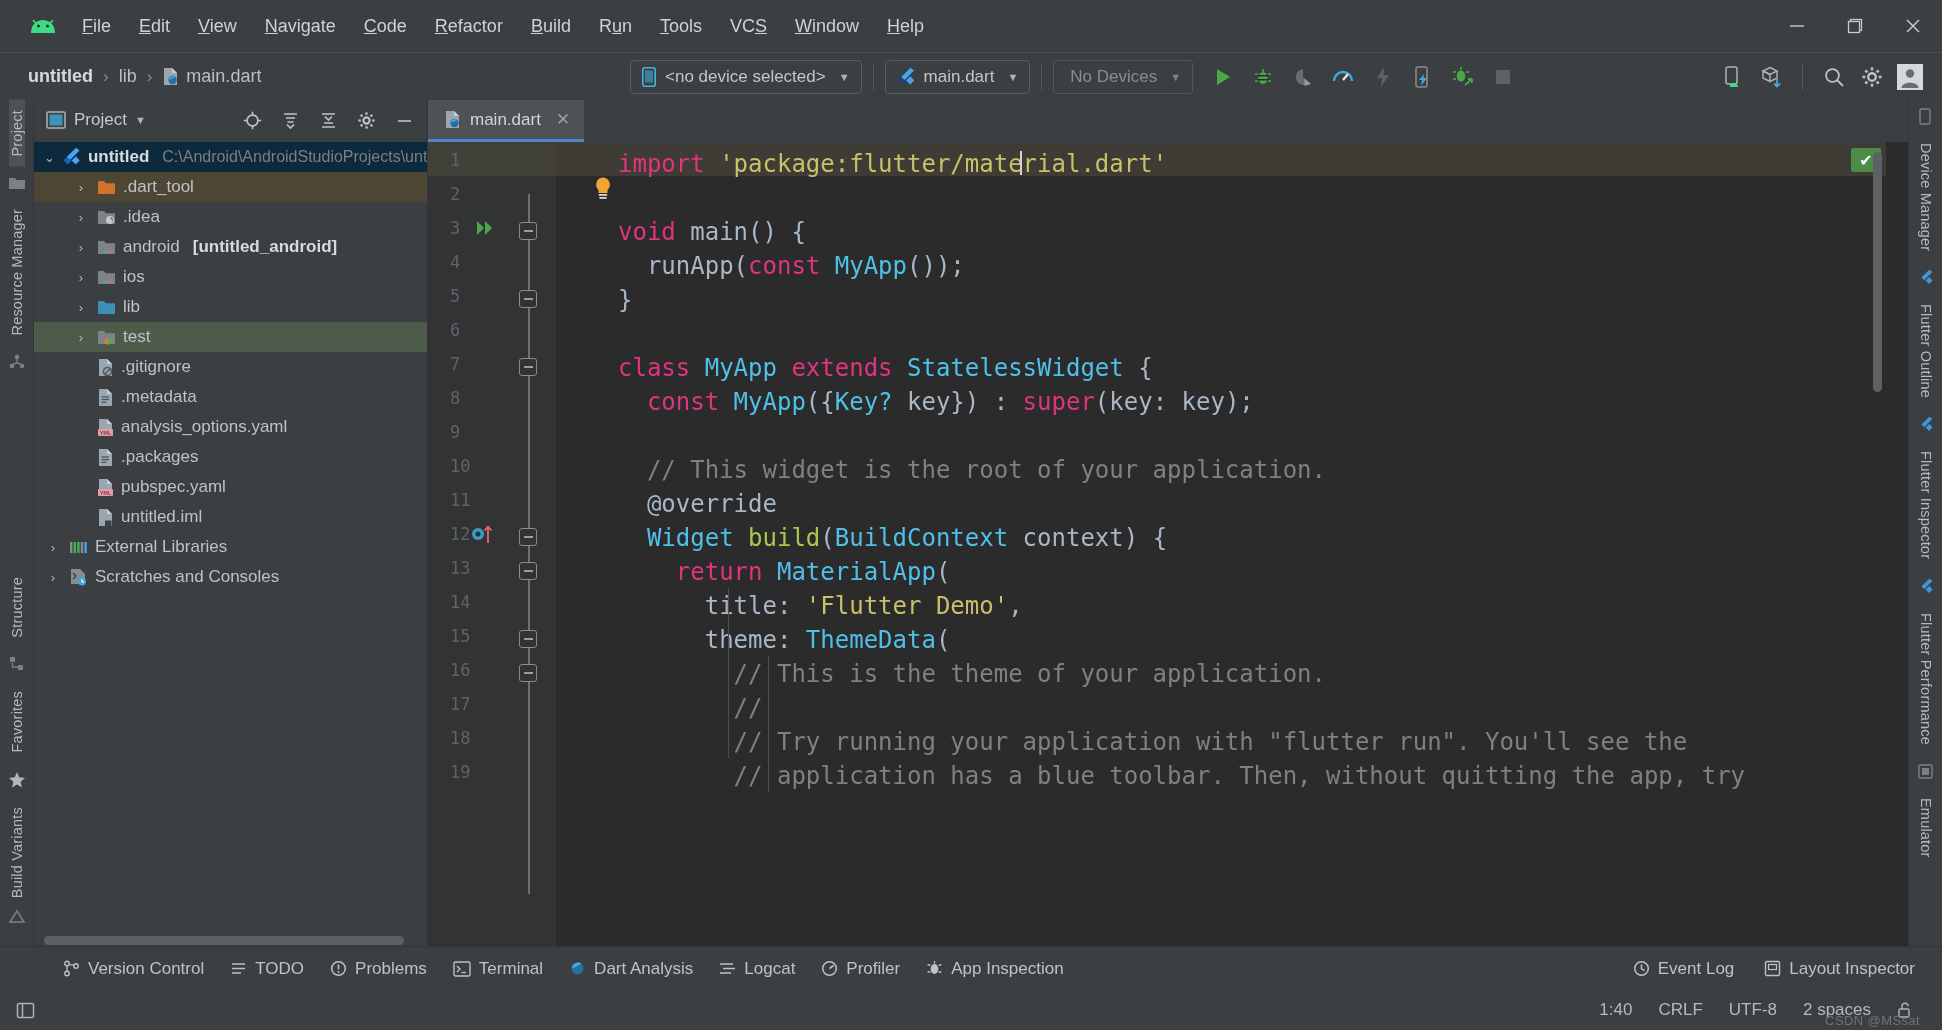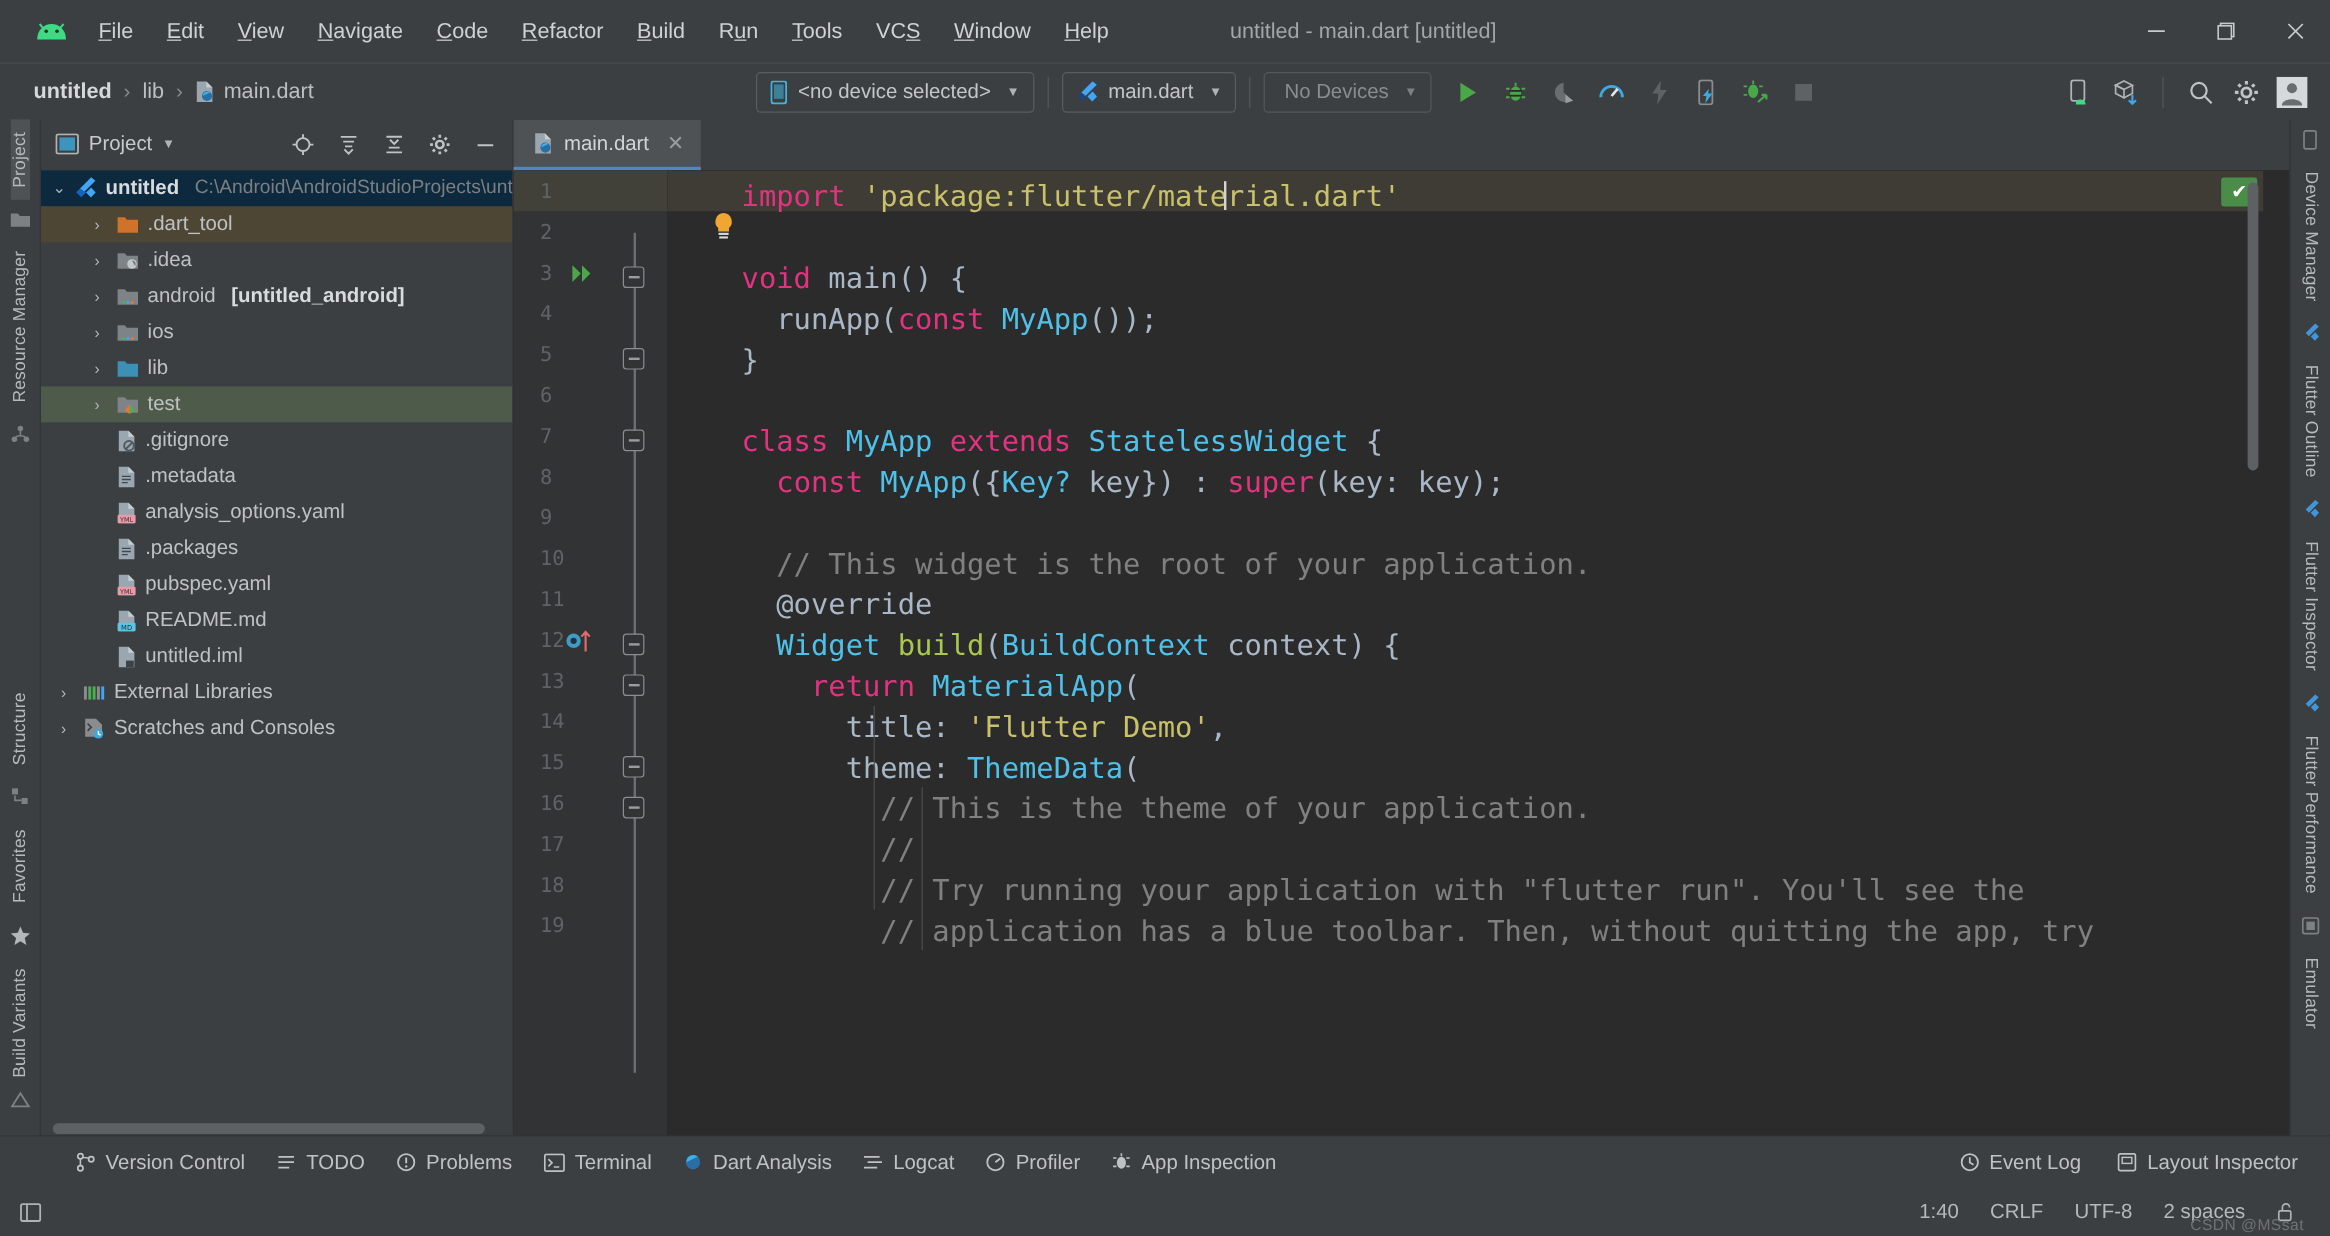--- a/index.html
+++ b/index.html
@@ -151,21 +151,20 @@
         <div class="menu-item"><u>N</u>avigate</div>
         <div class="menu-item"><u>C</u>ode</div>
         <div class="menu-item"><u>R</u>efactor</div>
         <div class="menu-item"><u>B</u>uild</div>
         <div class="menu-item">R<u>u</u>n</div>
         <div class="menu-item"><u>T</u>ools</div>
         <div class="menu-item">VC<u>S</u></div>
         <div class="menu-item"><u>W</u>indow</div>
         <div class="menu-item"><u>H</u>elp</div>
       </div>
-    <div class="win-title">untitled - main.dart [untitled]</div>
     <div class="winbtns">
       <div class="winbtn">
         <svg width="16" height="16">
             <line x1="1" y1="8" x2="15" y2="8" stroke="#c8cbcd" stroke-width="1.4"></line>
           </svg>
       </div>
       <div class="winbtn">
         <svg width="16" height="16">
           <rect x="3.5" y="1.5" width="11" height="11" fill="none" stroke="#c8cbcd" stroke-width="1.3"></rect>
           <rect x="1.5" y="3.5" width="11" height="11" fill="#3c3f41" stroke="#c8cbcd" stroke-width="1.3"></rect>
@@ -558,32 +557,20 @@
             <span class="arrow empty">›</span>
             <span style="display: flex; align-items: center;">
               <svg width="17" height="19" viewBox="0 0 17 19">
                 <path d="M2 1 H10 L15 6 V18 H2 Z" fill="#9aa7b0"></path>
                 <path d="M10 1 L15 6 H10 Z" fill="#c5ced4"></path>
                 <rect x="1" y="11" width="15" height="7" rx="1" fill="#e79aa8"></rect>
                 <text x="8.5" y="16.6" font-size="5.4" fill="#4a2b32" text-anchor="middle" font-family="DejaVu Sans">YML</text>
               </svg>
             </span>
             <span class="lbl">pubspec.yaml</span>
-          </div>
-          <div class="row  ind2">
-            <span class="arrow empty">›</span>
-            <span style="display: flex; align-items: center;">
-              <svg width="17" height="19" viewBox="0 0 17 19">
-                <path d="M2 1 H10 L15 6 V18 H2 Z" fill="#9aa7b0"></path>
-                <path d="M10 1 L15 6 H10 Z" fill="#c5ced4"></path>
-                <rect x="1" y="11" width="15" height="7" rx="1" fill="#5fc3e6"></rect>
-                <text x="8.5" y="16.6" font-size="5.6" fill="#16333f" text-anchor="middle" font-family="DejaVu Sans">MD</text>
-              </svg>
-            </span>
-            <span class="lbl">README.md</span>
           </div>
           <div class="row  ind2">
             <span class="arrow empty">›</span>
             <span style="display: flex; align-items: center;">
               <svg width="17" height="19" viewBox="0 0 17 19">
                 <path d="M2 1 H10 L15 6 V18 H2 Z" fill="#9aa7b0"></path>
                 <path d="M10 1 L15 6 H10 Z" fill="#c5ced4"></path>
                 <rect x="8" y="12.5" width="6.5" height="5.5" fill="#3c4247"></rect>
               </svg>
             </span>

